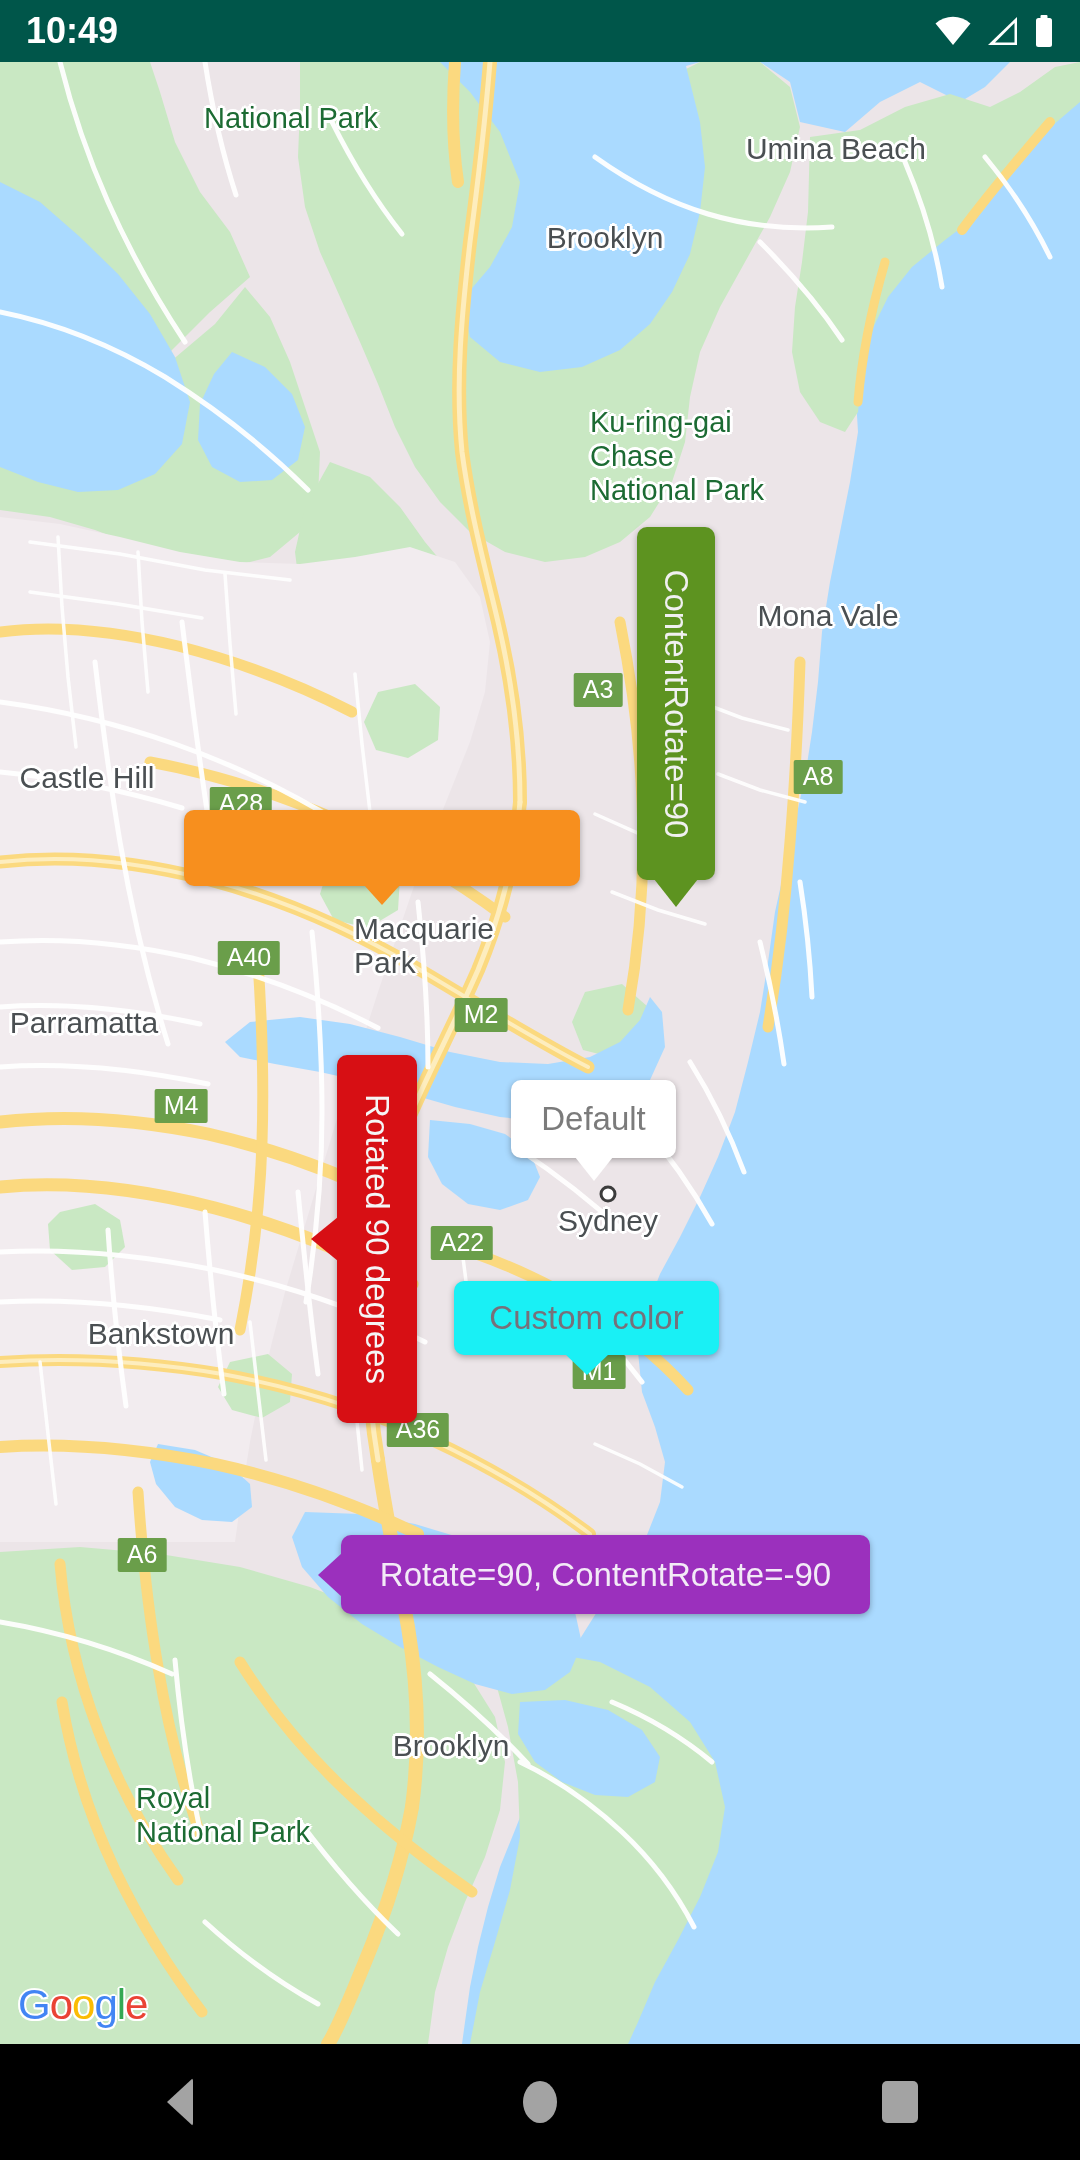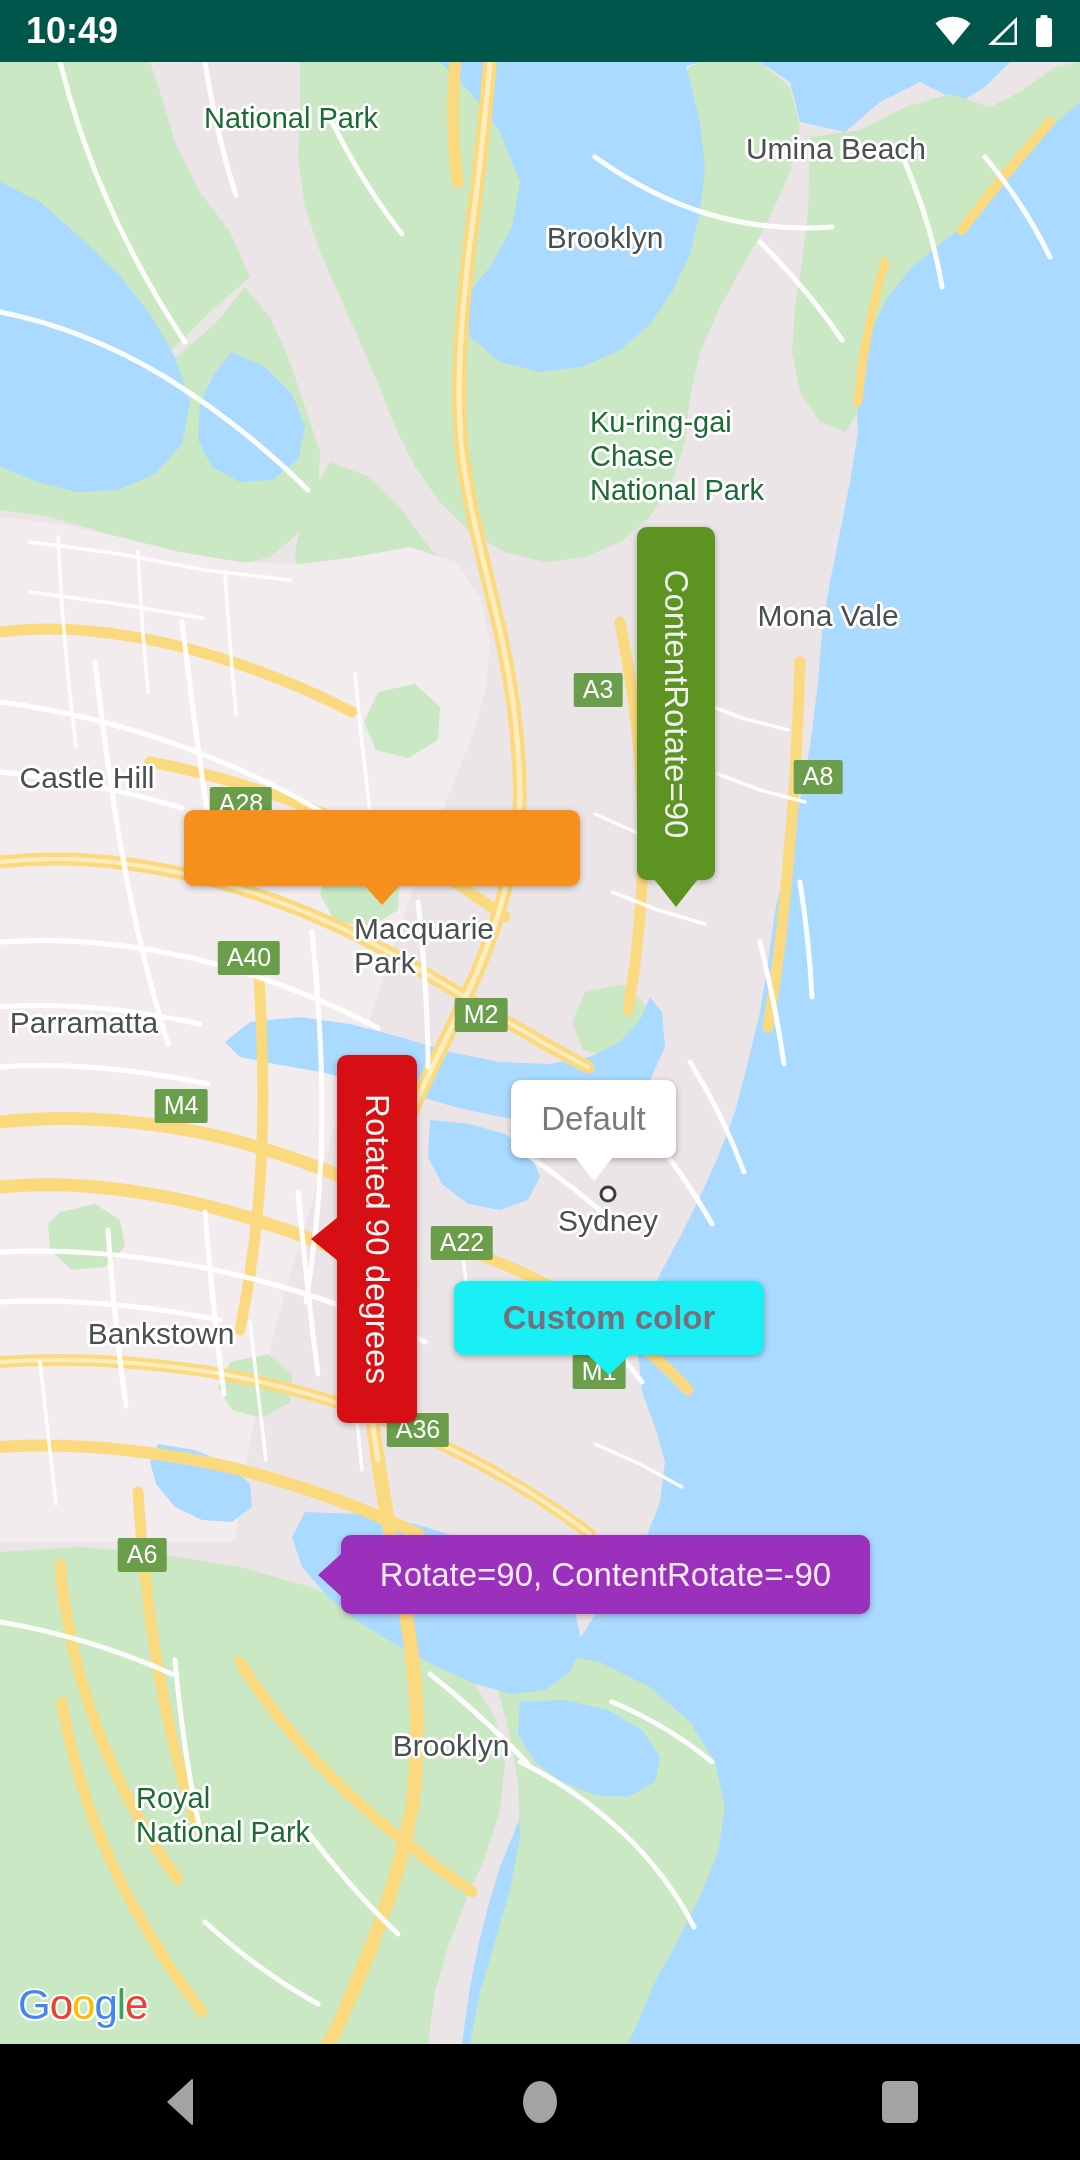--- a/index.html
+++ b/index.html
@@ -170,23 +170,22 @@
   #cal-default .tail {
     bottom: -23px; left: 50%; margin-left: -19px;
     border-left: 19px solid transparent;
     border-right: 19px solid transparent;
     border-top: 24px solid #ffffff;
   }
 
   
   #cal-cyan {
     left: 454px; top: 1219px;
-    width: 310px; height: 74px;
+    width: 265px; height: 74px;
     background: #19f0f5;
-    font-weight: bold;
   }
   #cal-cyan .txt { font-size: 33px; color: #77707a; }
   #cal-cyan .tail {
     bottom: -20px; left: 50%; margin-left: -22px;
     border-left: 22px solid transparent;
     border-right: 22px solid transparent;
     border-top: 21px solid #19f0f5;
   }
 
   

